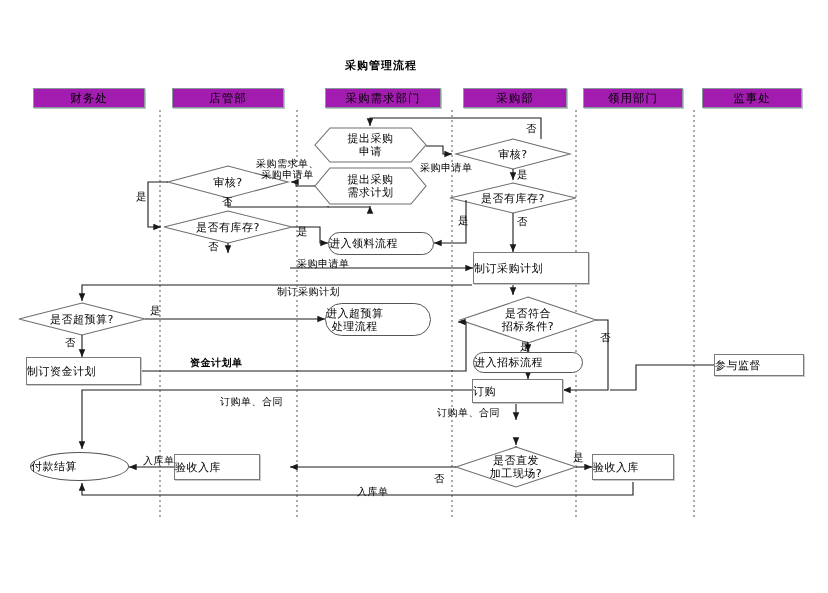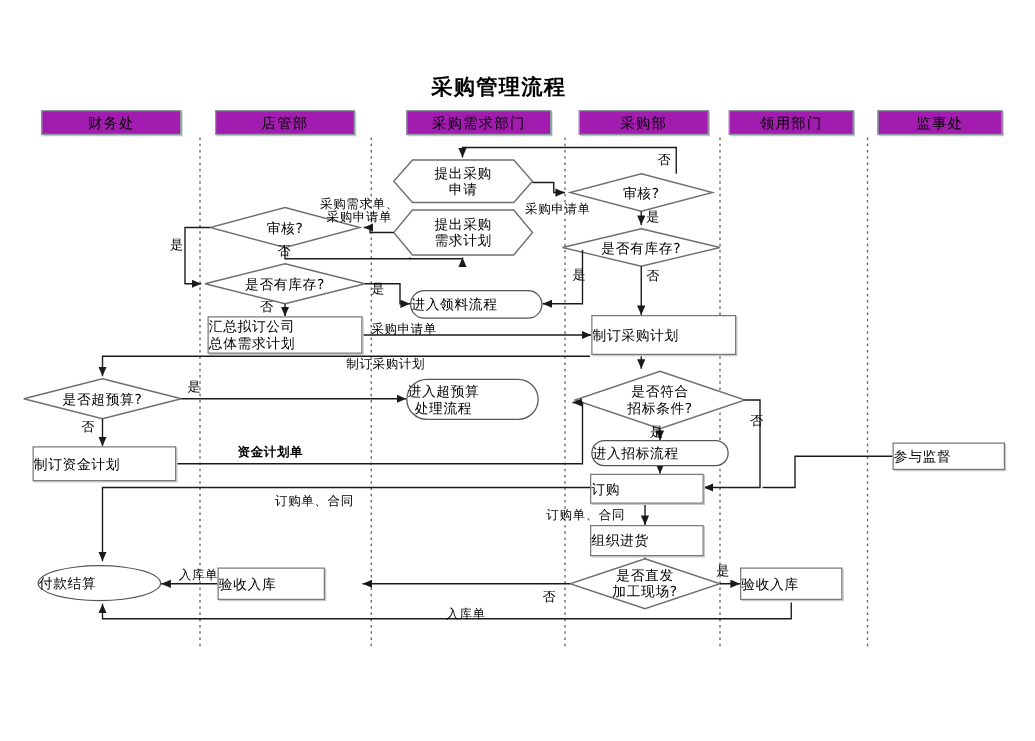--- a/index.html
+++ b/index.html
@@ -8,21 +8,21 @@
     font-family:"DejaVu Sans","Liberation Sans",sans-serif;
     color:#000;
     position:relative;
     overflow:hidden;
   }
   #canvas{position:absolute;left:0;top:0;width:828px;height:593px;}
   svg.layer{position:absolute;left:0;top:0;width:828px;height:593px;}
 
   .title{
     position:absolute;
-    font-size:17px;
+    font-size:11px;
     font-weight:bold;
     letter-spacing:1px;
     white-space:nowrap;
     font-family:"DejaVu Sans","Liberation Sans",sans-serif;
   }
   .lane-header{
     position:absolute;
     background:#a21caf;
     border:1px solid #8a9a9c;
     box-shadow:1px 1px 0 #b9c6c7;
@@ -226,40 +226,33 @@
   <div class="shapelabel" style="left:460px;top:303px;width:136px;height:34px;">
     <span style="white-space:pre-line;">是否符合
 招标条件?</span>
   </div>
 
   <div class="shapelabel" style="left:456px;top:450px;width:120px;height:34px;">
     <span style="white-space:pre-line;">是否直发
 加工现场?</span>
   </div>
 
-  <div class="node rect" style="left:166px;top:253px;width:124px;height:30px;">
-    <span style="white-space:pre-line;">汇总拟订公司
-总体需求计划</span>
-  </div>
 
   <div class="node rect" style="left:473px;top:252px;width:116px;height:32px;">
     <span>制订采购计划</span>
   </div>
 
   <div class="node rect" style="left:26px;top:357px;width:115px;height:28px;">
     <span>制订资金计划</span>
   </div>
 
   <div class="node rect" style="left:472px;top:379px;width:91px;height:24px;">
     <span>订购</span>
   </div>
 
-  <div class="node rect" style="left:472px;top:420px;width:91px;height:25px;">
-    <span>组织进货</span>
-  </div>
 
   <div class="node rect" style="left:592px;top:454px;width:82px;height:26px;">
     <span>验收入库</span>
   </div>
 
   <div class="node rect" style="left:174px;top:454px;width:86px;height:26px;">
     <span>验收入库</span>
   </div>
 
   <div class="node rect" style="left:714px;top:354px;width:90px;height:22px;">

